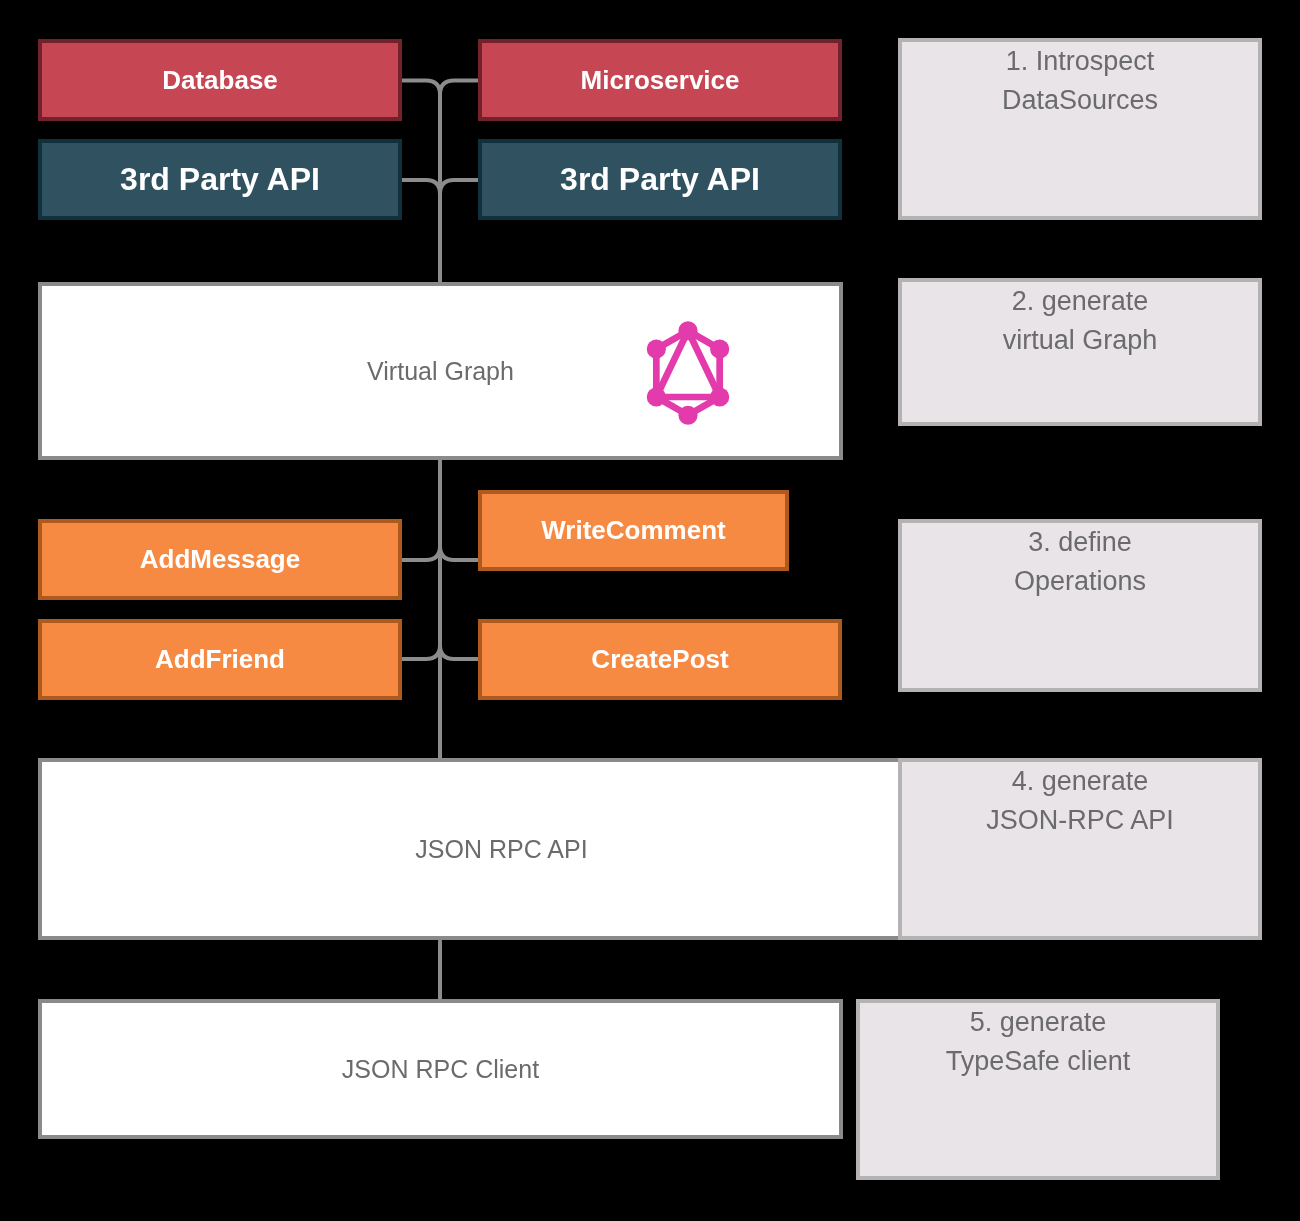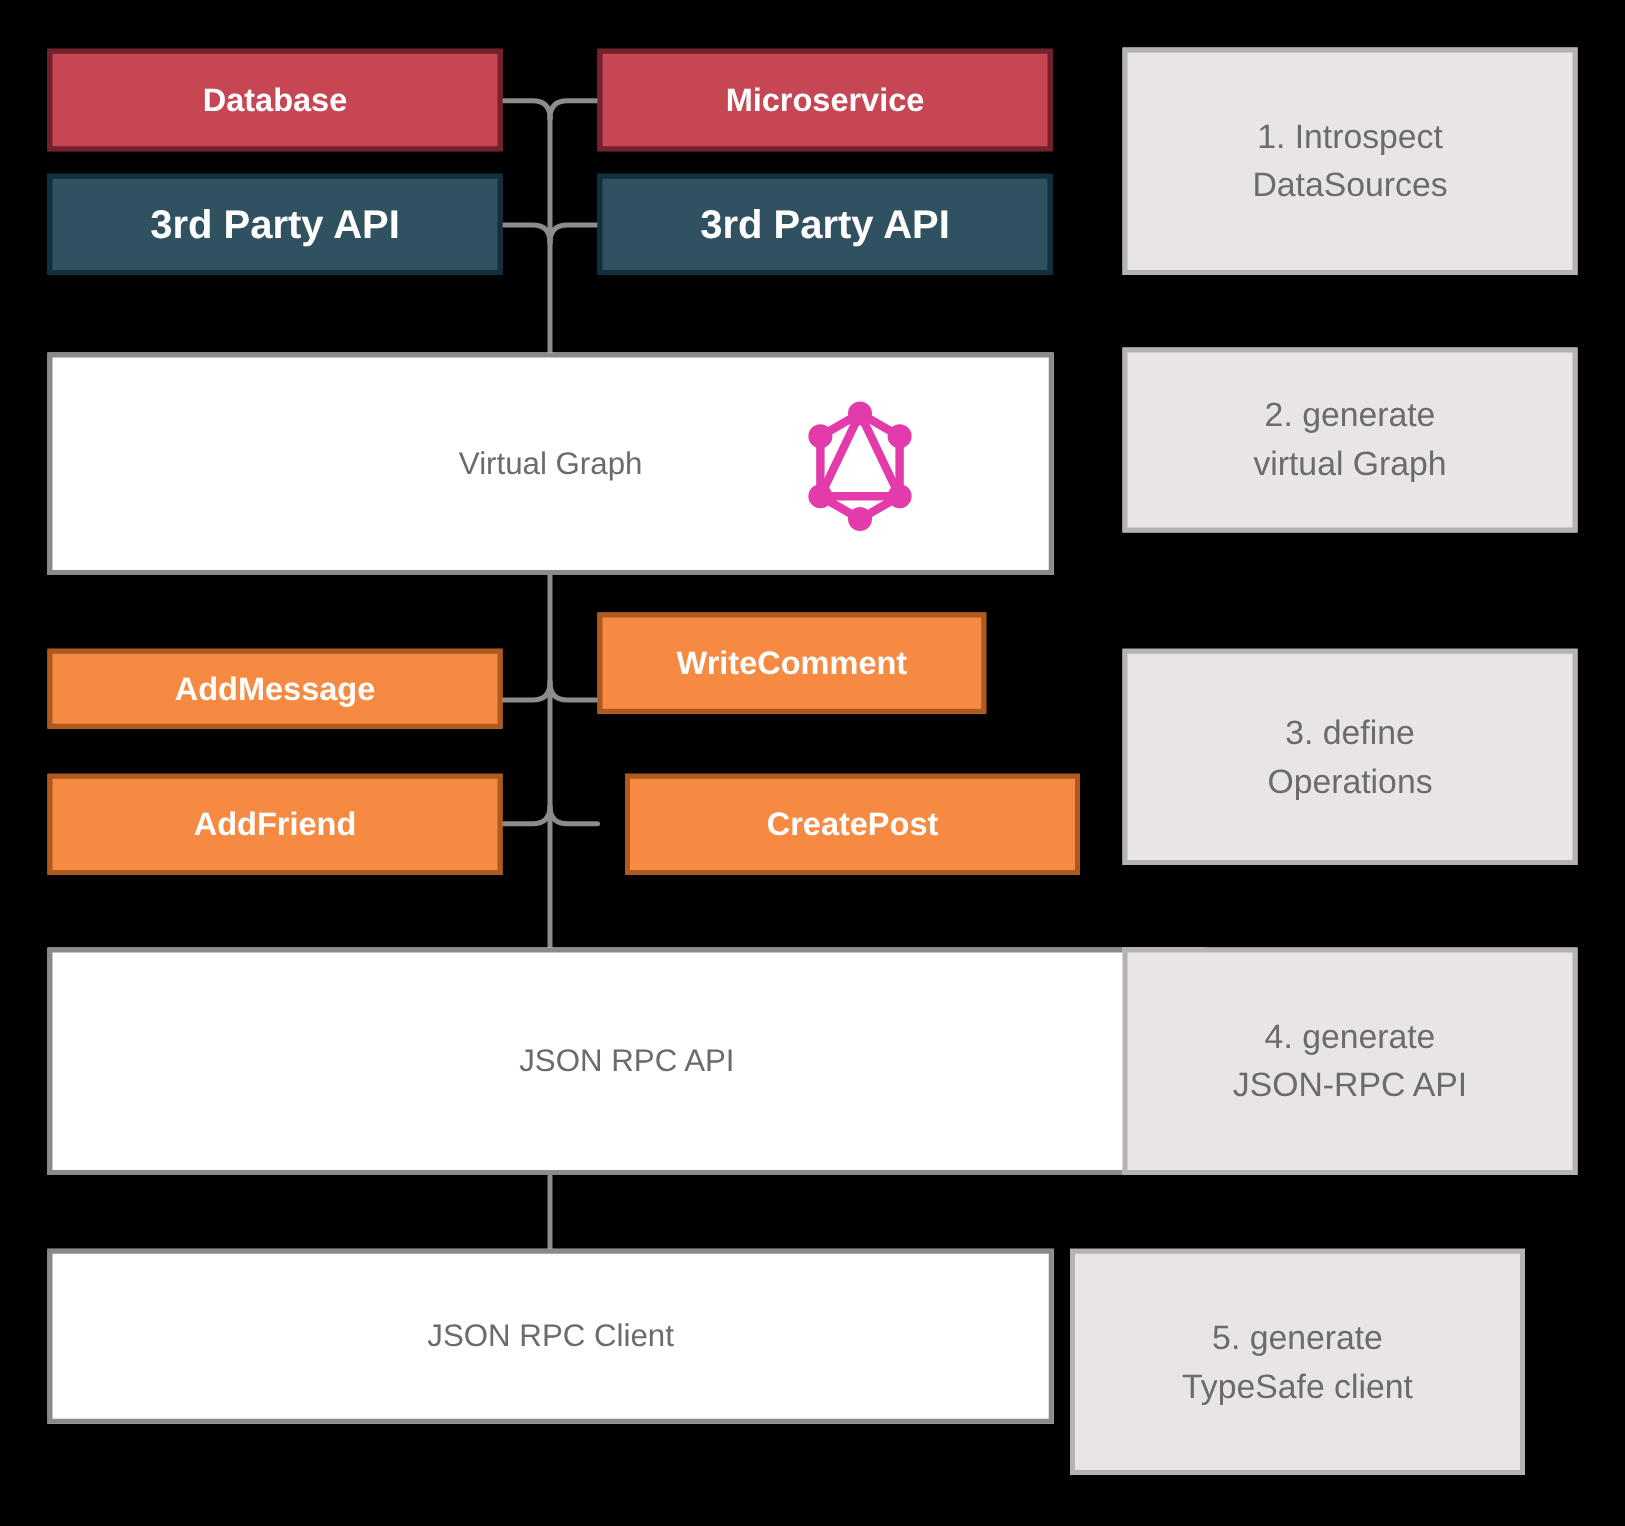--- a/index.html
+++ b/index.html
@@ -44,21 +44,21 @@
     border:4px solid var(--box-white-border,#8a8a8a);
     color:var(--text-gray,#6b6b6b);font-size:25px;font-weight:400;
   }
   .panel{
     position:absolute;
     box-sizing:border-box;
     background:var(--panel-fill,#e8e4e7);
     border:4px solid var(--panel-border,#b5b2b4);
     color:var(--text-gray,#6b6b6b);
     font-size:27px;line-height:39px;font-weight:400;
-    display:flex;flex-direction:column;align-items:center;justify-content:center;
+    display:flex;flex-direction:column;align-items:center;justify-content:flex-start;
     text-align:center;
   }
   .graphql-logo{
     position:absolute;
     left:598px;top:32px;
     width:96px;height:110px;
   }
   .graphql-logo .gq{
     stroke:var(--graphql-pink,#e33bab);
     fill:none;stroke-width:7;
@@ -111,30 +111,30 @@
       <path class="gq" d="M50 13 L83 82 L17 82 Z"></path>
       <circle class="gq-node" cx="50" cy="13" r="10"></circle>
       <circle class="gq-node" cx="83" cy="32" r="10"></circle>
       <circle class="gq-node" cx="83" cy="82" r="10"></circle>
       <circle class="gq-node" cx="50" cy="101" r="10"></circle>
       <circle class="gq-node" cx="17" cy="82" r="10"></circle>
       <circle class="gq-node" cx="17" cy="32" r="10"></circle>
     </svg>
   </div>
 
-  <div class="node orange" style="left:38px;top:519px;width:364px;height:64px">
+  <div class="node orange" style="left:38px;top:519px;width:364px;height:81px">
     <span>AddMessage</span>
   </div>
   <div class="node orange" style="left:478px;top:490px;width:311px;height:81px">
     <span>WriteComment</span>
   </div>
   <div class="node orange" style="left:38px;top:619px;width:364px;height:81px">
     <span>AddFriend</span>
   </div>
-  <div class="node orange" style="left:500px;top:619px;width:364px;height:81px">
+  <div class="node orange" style="left:478px;top:619px;width:364px;height:81px">
     <span>CreatePost</span>
   </div>
 
   <div class="node white" style="left:38px;top:758px;width:927px;height:182px">
     <span>JSON RPC API</span>
   </div>
   <div class="node white" style="left:38px;top:999px;width:805px;height:140px">
     <span>JSON RPC Client</span>
   </div>
 

